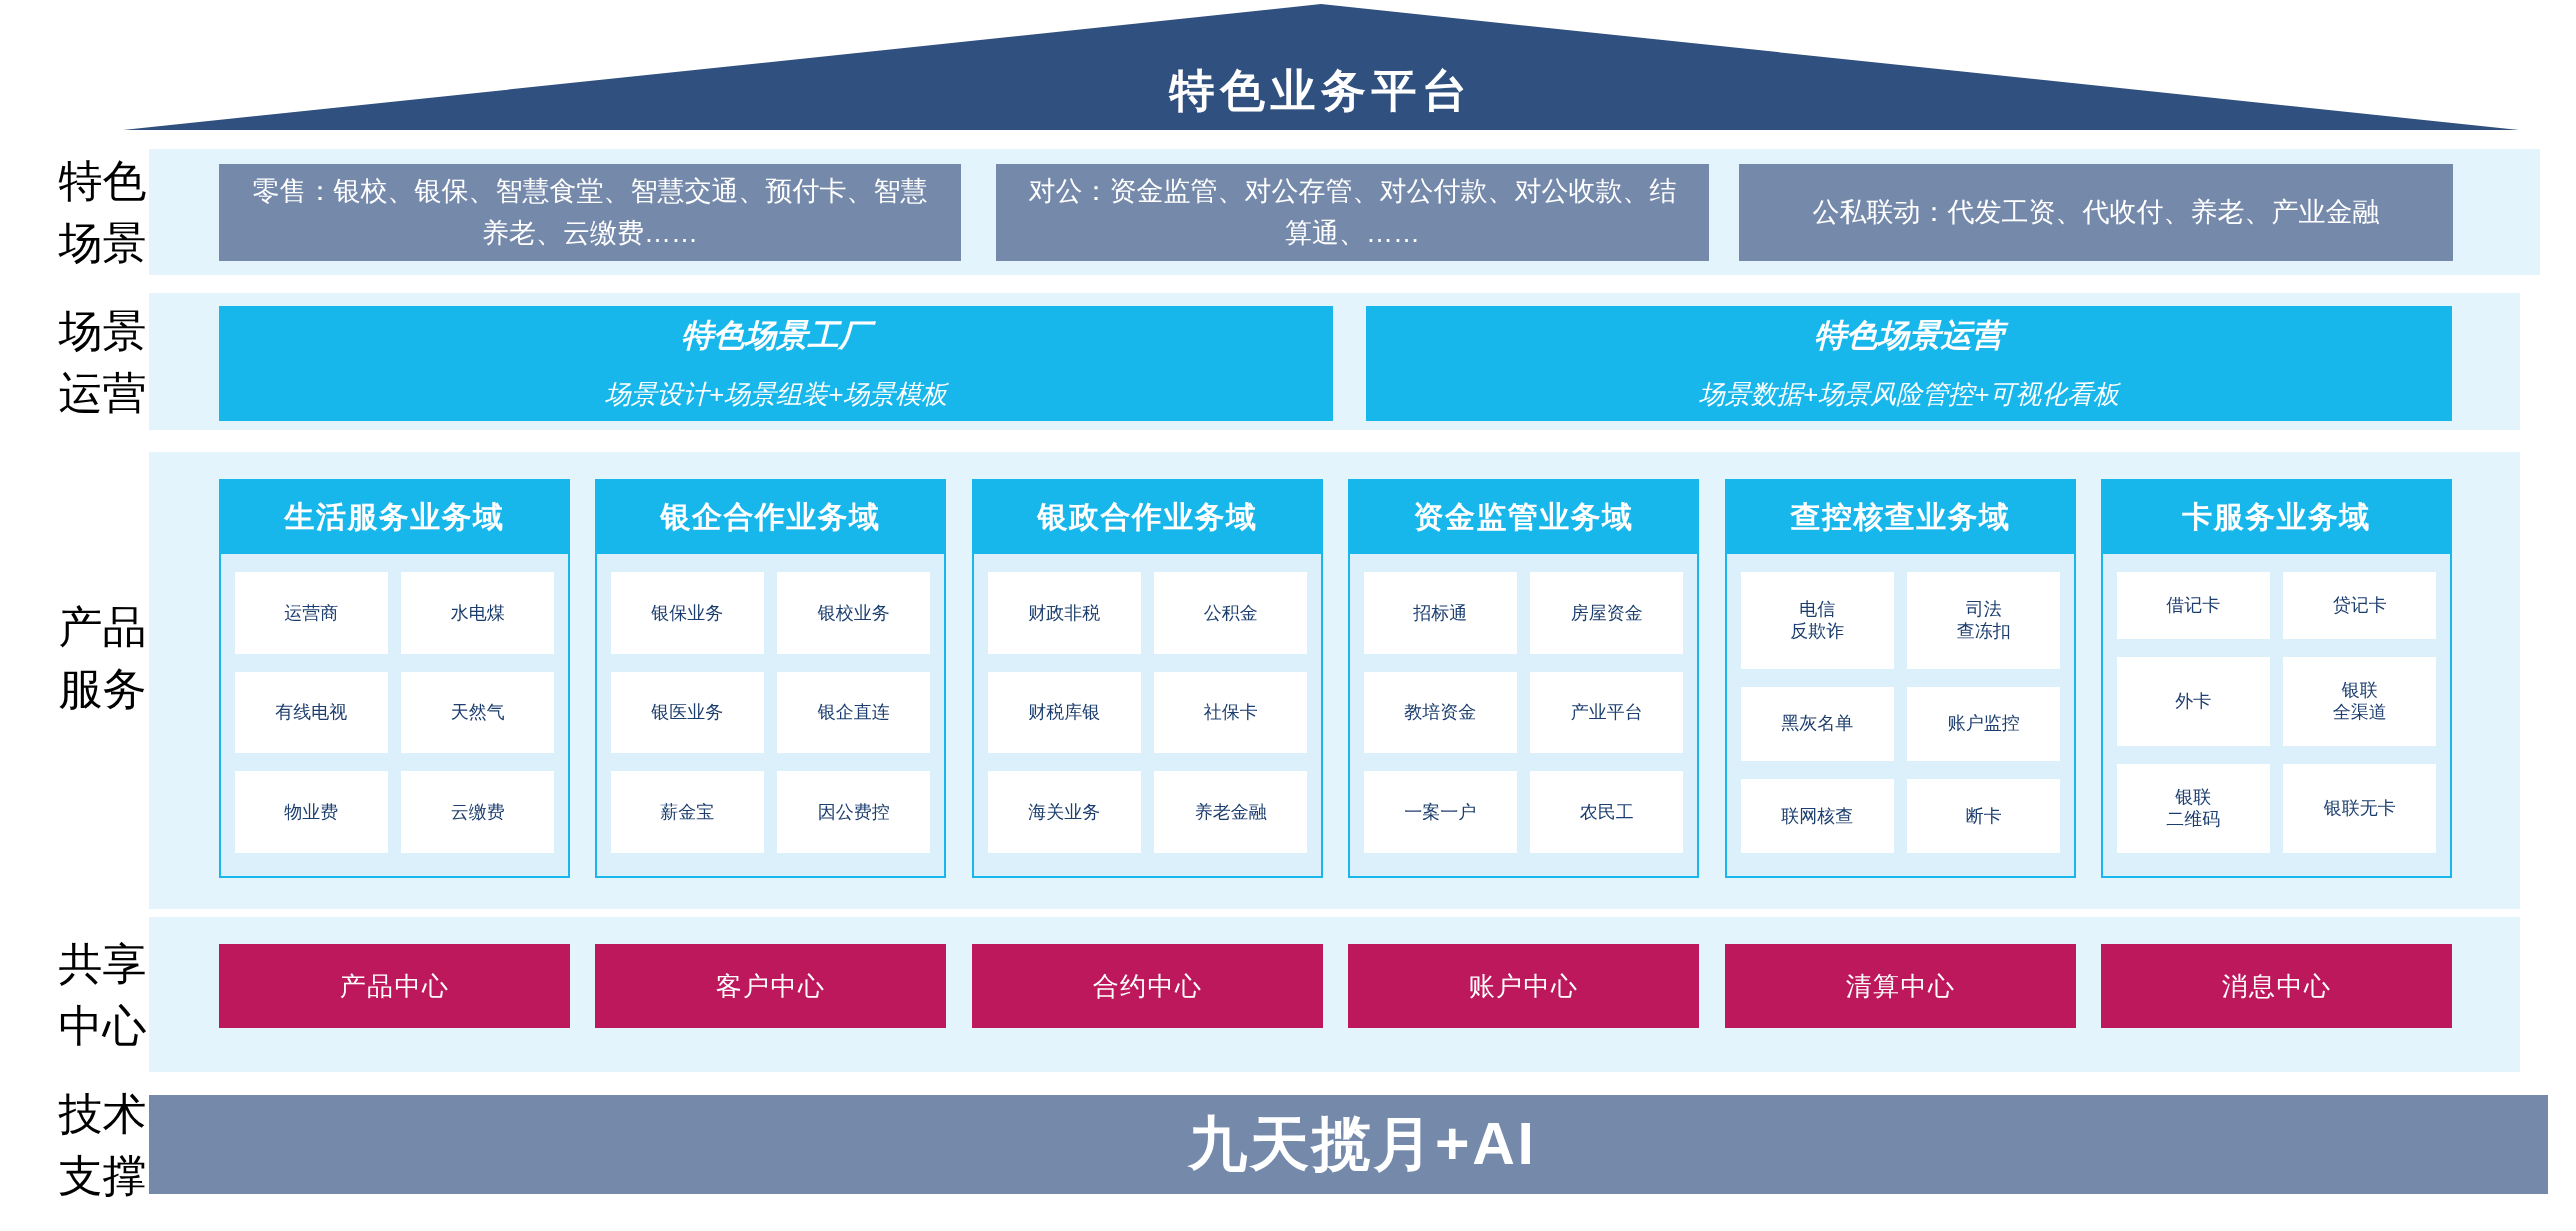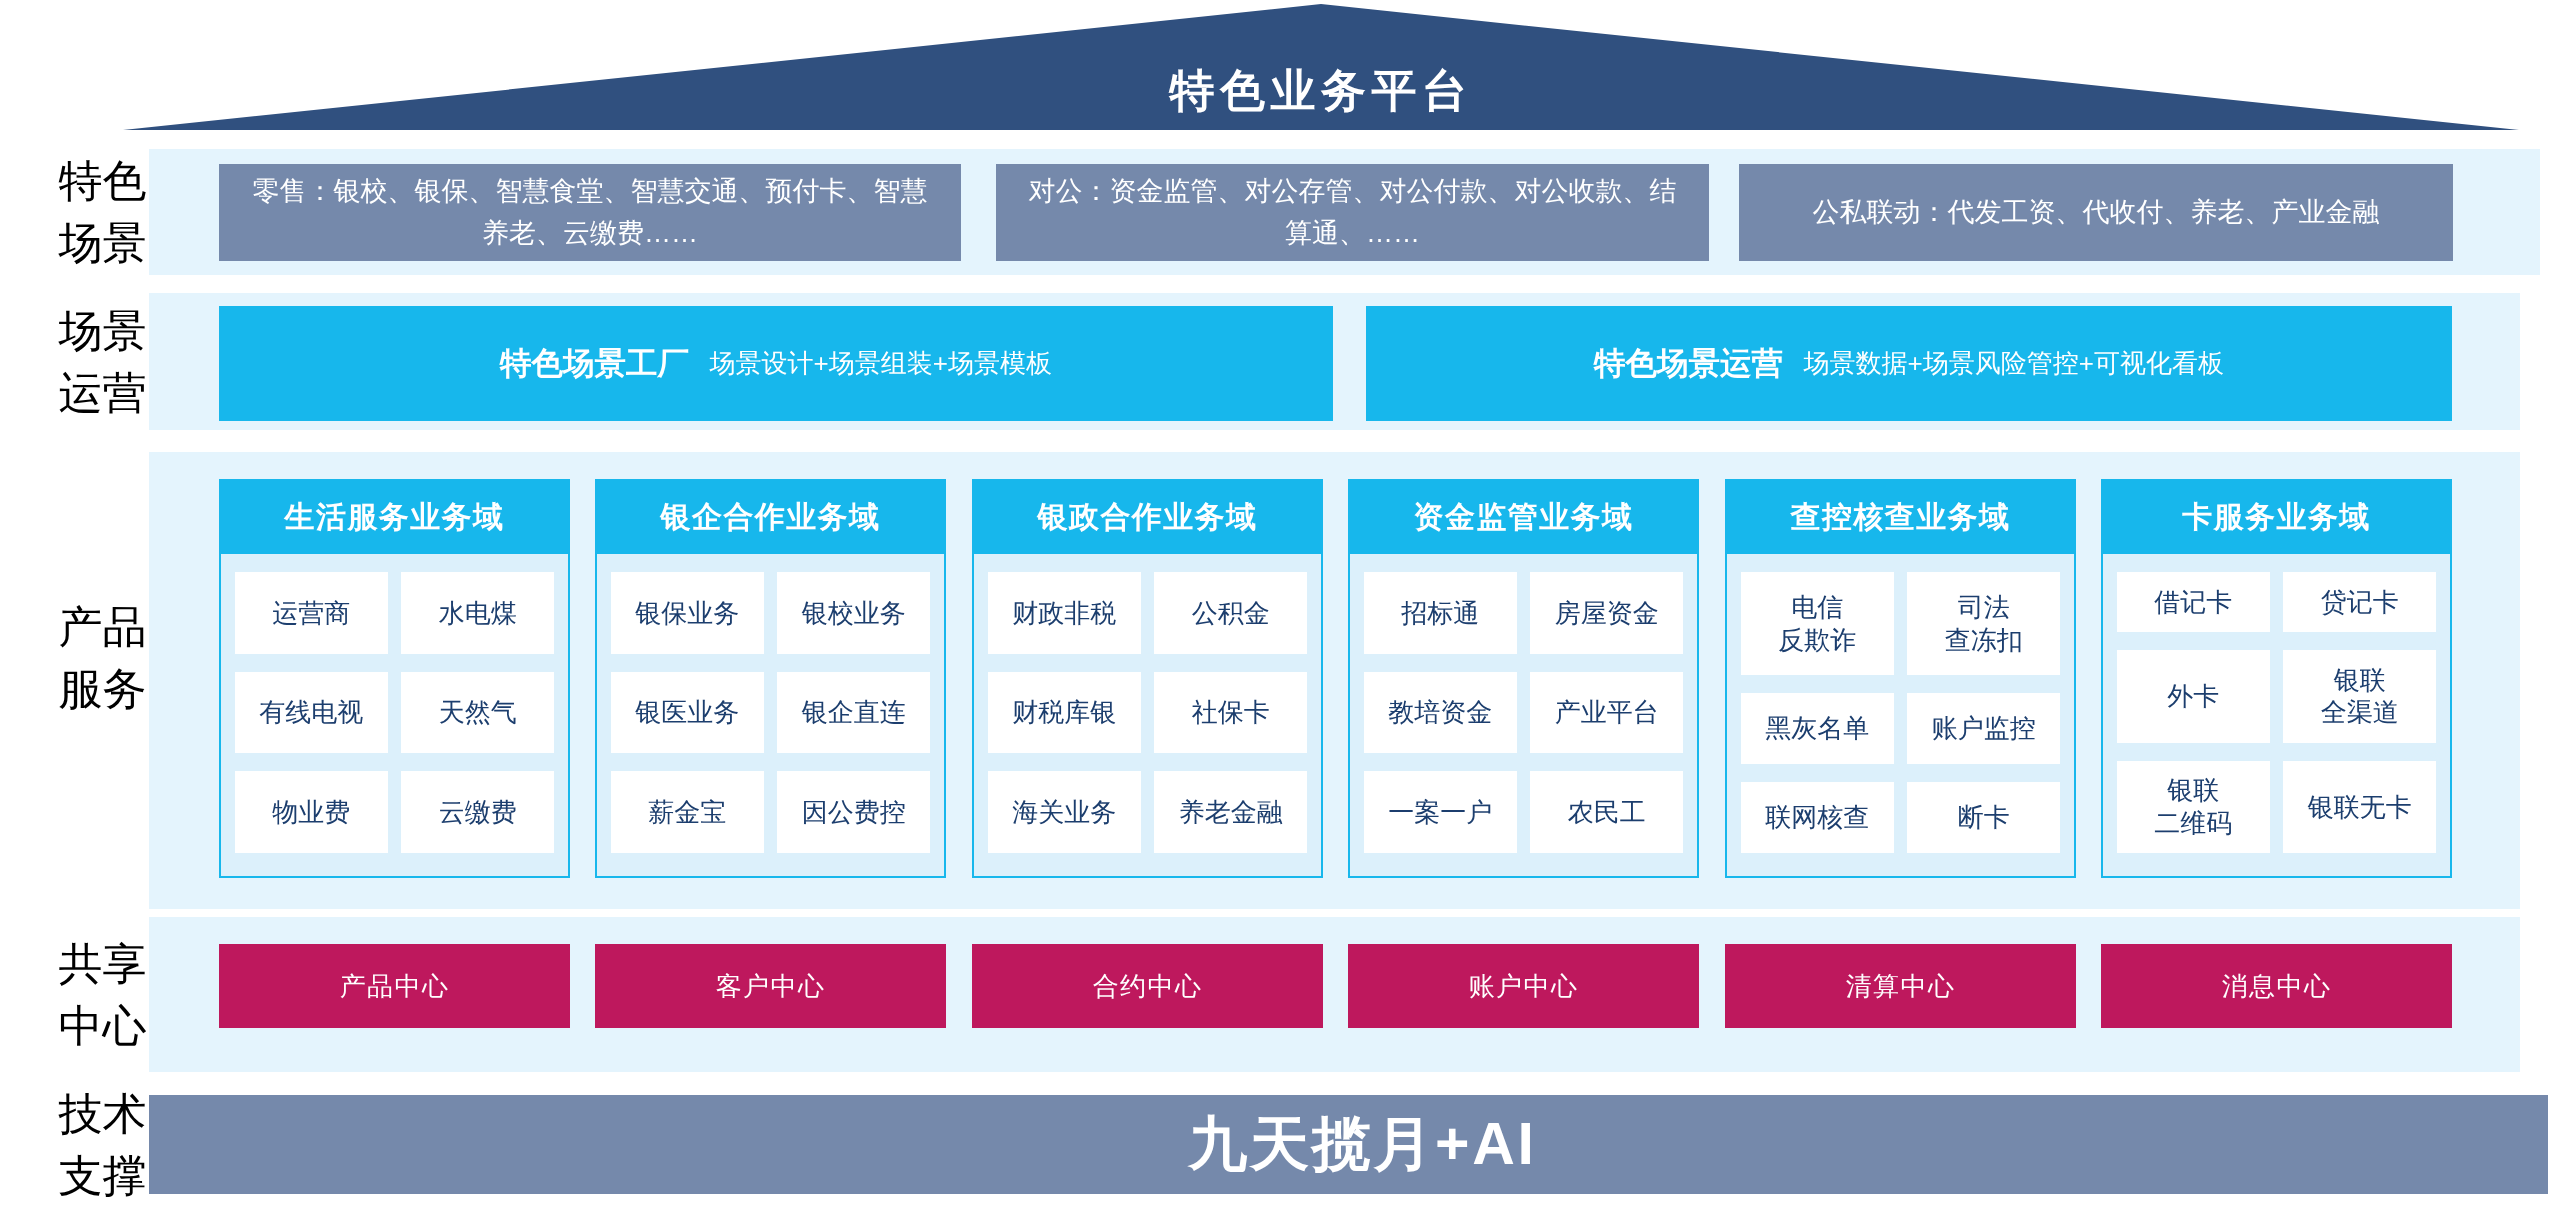--- a/index.html
+++ b/index.html
@@ -23,32 +23,32 @@
   .strip-products{top:452px;height:457px;}
   .strip-centers{top:917px;height:155px;}
 
   
   .scene-box{position:absolute;top:15px;height:97px;background:#7589AB;color:#ffffff;
              display:flex;align-items:center;justify-content:center;text-align:center;
              font-size:27px;line-height:1.55;padding:0 27px;box-sizing:border-box;}
 
   
   .op-box{position:absolute;top:13px;height:115px;background:#17B7EC;color:#ffffff;
-          display:flex;flex-direction:row;align-items:center;justify-content:center;gap:20.5px;}
+          display:flex;flex-direction:column;align-items:center;justify-content:center;gap:20.5px;font-style:italic;}
   .op-title{font-size:31.5px;font-weight:bold;}
   .op-sub{font-size:26px;}
 
   
   .domain{position:absolute;top:27px;width:351px;height:399px;border:2.7px solid #17B7EC;
           box-sizing:border-box;background:#DCF0FB;display:flex;flex-direction:column;}
   .domain-header{flex:none;height:73px;background:#17B7EC;color:#ffffff;font-size:30px;font-weight:bold;
                  display:flex;align-items:center;justify-content:center;letter-spacing:1.4px;}
   .domain-body{flex:1;display:grid;grid-template-columns:1fr 1fr;column-gap:13.7px;row-gap:18px;
                padding:18px 13.7px 23px;}
-  .cell{background:#FFFFFF;color:#1C3E6E;font-size:26px;font-weight:500;line-height:1.25;
+  .cell{background:#FFFFFF;color:#1C3E6E;font-size:18px;font-weight:500;line-height:1.25;
         display:flex;align-items:center;justify-content:center;text-align:center;white-space:pre-line;}
 
   
   .center-box{position:absolute;top:27px;width:351px;height:84px;background:#be185d;color:#ffffff;
               font-size:26px;display:flex;align-items:center;justify-content:center;letter-spacing:1.4px;}
 
   
   .tech-bar{position:absolute;left:149px;top:1095px;width:2371px;height:99px;background:#7589AB;
             color:#ffffff;font-size:59px;font-weight:bold;letter-spacing:2.7px;
             display:flex;align-items:center;justify-content:center;padding-left:28px;}

